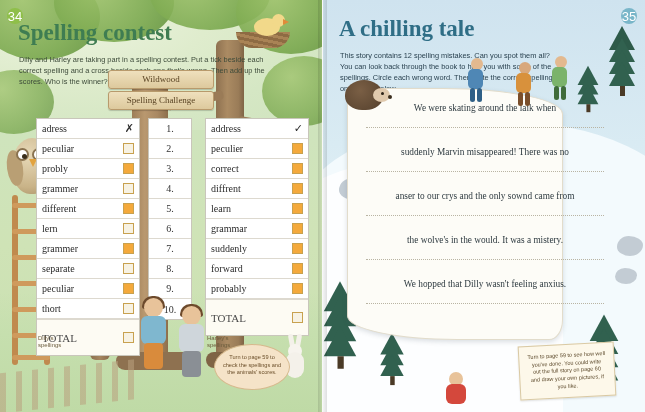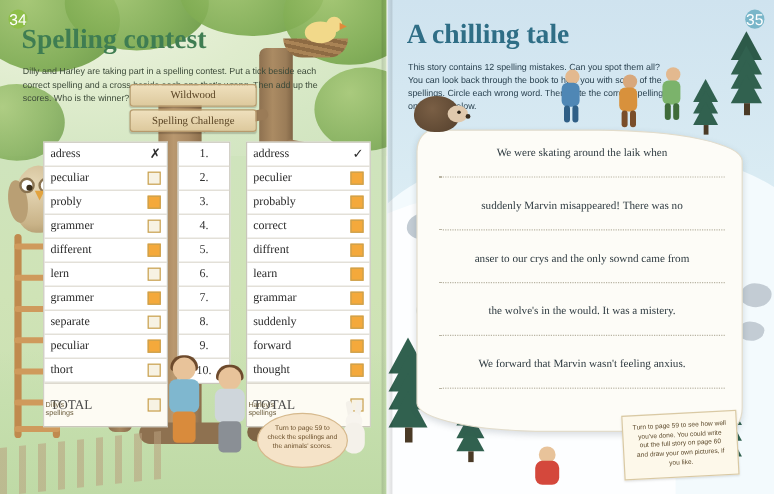--- a/index.html
+++ b/index.html
@@ -231,21 +231,21 @@
     margin-top:-12px;
   }
   .fir span:first-child{ margin-top:0; }
   .fir .trunkpart { width:5px;height:10px;background:#4a3a26;border:0; margin:0 auto; }
 
   
   .rock { position:absolute; border-radius:45% 55% 50% 50%/ 55% 45% 55% 45%; background:#c3ccd4; }
 
   
   #sheet {
-    position:absolute; left:24px; top:108px; width:272px; height:252px;
+    position:absolute; left:24px; top:88px; width:216px; height:252px;
     background:#fdfcf7;
     border:1px solid #e2dccb;
     border-radius:14px 120px 14px 110px / 18px 26px 20px 24px;
     box-shadow:0 2px 5px rgba(60,80,95,.18);
     z-index:6;
     padding-left:34px;
   }
   .sheet-line {
     position:absolute; left:24px; width:226px;
     font-family:"Liberation Serif", serif;
@@ -423,49 +423,45 @@
     <div class="list-card" id="list-right">
       <div class="row hdr">
         <span class="word">address</span>
         <span class="mark">✓</span>
       </div>
       <div class="row">
           <span>peculier</span>
           <span class="box"></span>
         </div>
       <div class="row">
+          <span>correct</span>
+          <span class="box"></span>
+        </div>
+      <div class="row">
+          <span>diffrent</span>
+          <span class="box"></span>
+        </div>
+      <div class="row">
+          <span>learn</span>
+          <span class="box"></span>
+        </div>
+      <div class="row">
+          <span>grammar</span>
+          <span class="box"></span>
+        </div>
+      <div class="row">
+          <span>suddenly</span>
+          <span class="box"></span>
+        </div>
+      <div class="row">
+          <span>forward</span>
+          <span class="box"></span>
+        </div>
+      <div class="row">
           <span>probably</span>
-          <span class="box"></span>
-        </div>
-      <div class="row">
-          <span>correct</span>
-          <span class="box"></span>
-        </div>
-      <div class="row">
-          <span>diffrent</span>
-          <span class="box"></span>
-        </div>
-      <div class="row">
-          <span>learn</span>
-          <span class="box"></span>
-        </div>
-      <div class="row">
-          <span>grammar</span>
-          <span class="box"></span>
-        </div>
-      <div class="row">
-          <span>suddenly</span>
-          <span class="box"></span>
-        </div>
-      <div class="row">
-          <span>forward</span>
-          <span class="box"></span>
-        </div>
-      <div class="row">
-          <span>thought</span>
           <span class="box"></span>
         </div>
       <div class="total-row">
         <span>TOTAL</span>
         <span class="box"></span>
       </div>
     </div>
     <div class="name-tag" style="left:207px; top:335px; width:36px;">Harley's spellings</div>
 
     <div class="kid" id="kid-left">
@@ -572,21 +568,21 @@
 
       <div class="sheet-line" style="top:58px;">suddenly Marvin misappeared! There was no</div>
       <div class="sheet-rule" style="top:82px;"></div>
 
       <div class="sheet-line" style="top:102px;">anser to our crys and the only sownd came from</div>
       <div class="sheet-rule" style="top:126px;"></div>
 
       <div class="sheet-line" style="top:146px;">the wolve's in the would. It was a mistery.</div>
       <div class="sheet-rule" style="top:170px;"></div>
 
-      <div class="sheet-line" style="top:190px;">We forward that Marvin wasn't feeling anxius.</div>
+      <div class="sheet-line" style="top:190px;">We hopped that Dilly wasn't feeling anxius.</div>
       <div class="sheet-rule" style="top:214px;"></div>
     </div>
 
     <div id="snowfig">
       <div class="h"></div>
         <div class="c"></div>
     </div>
 
     <div id="note-right">Turn to page 59 to see how well you've done. You could write out the full story on page 60 and draw your own pictures, if you like.</div>
   </div>

